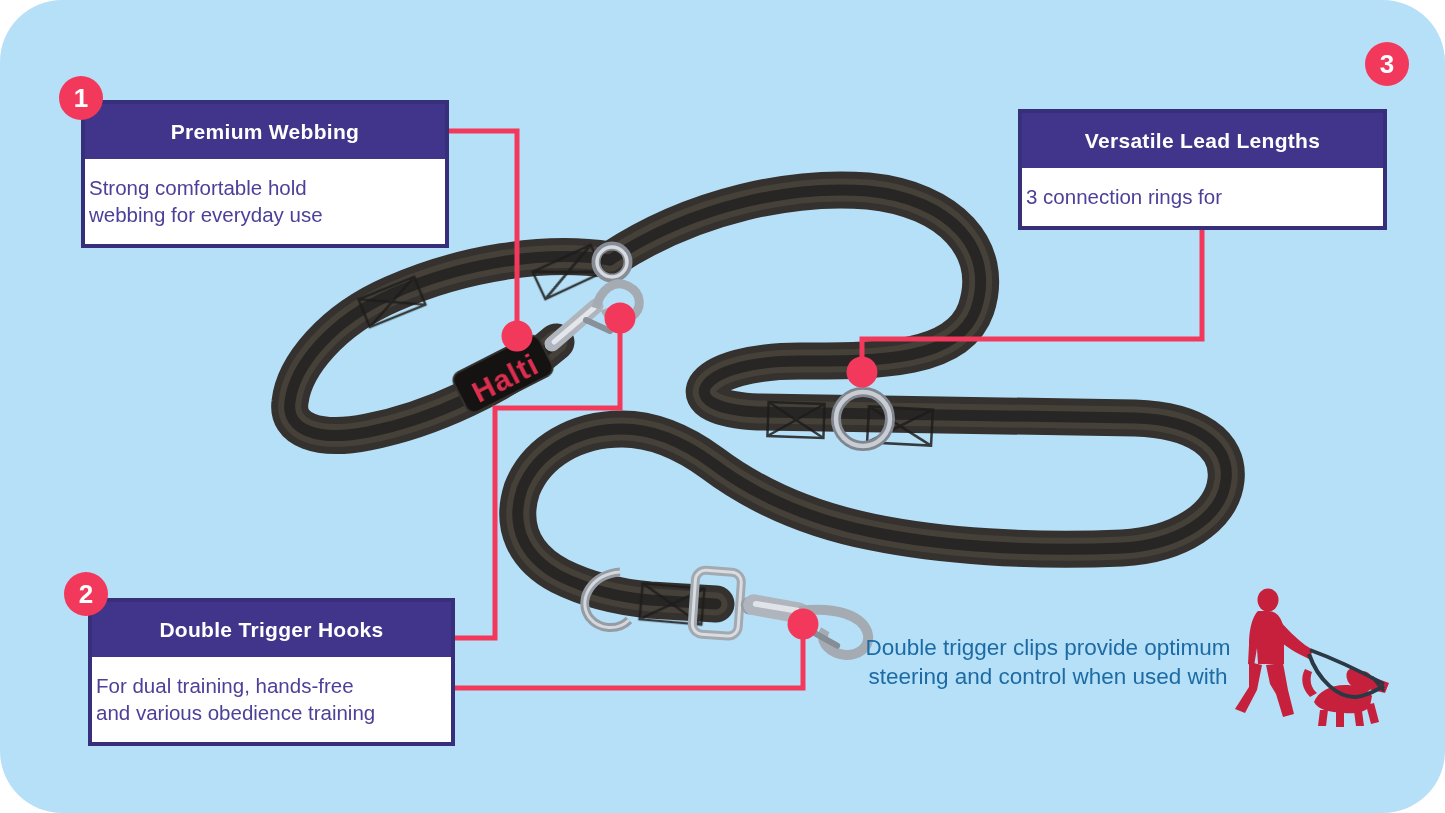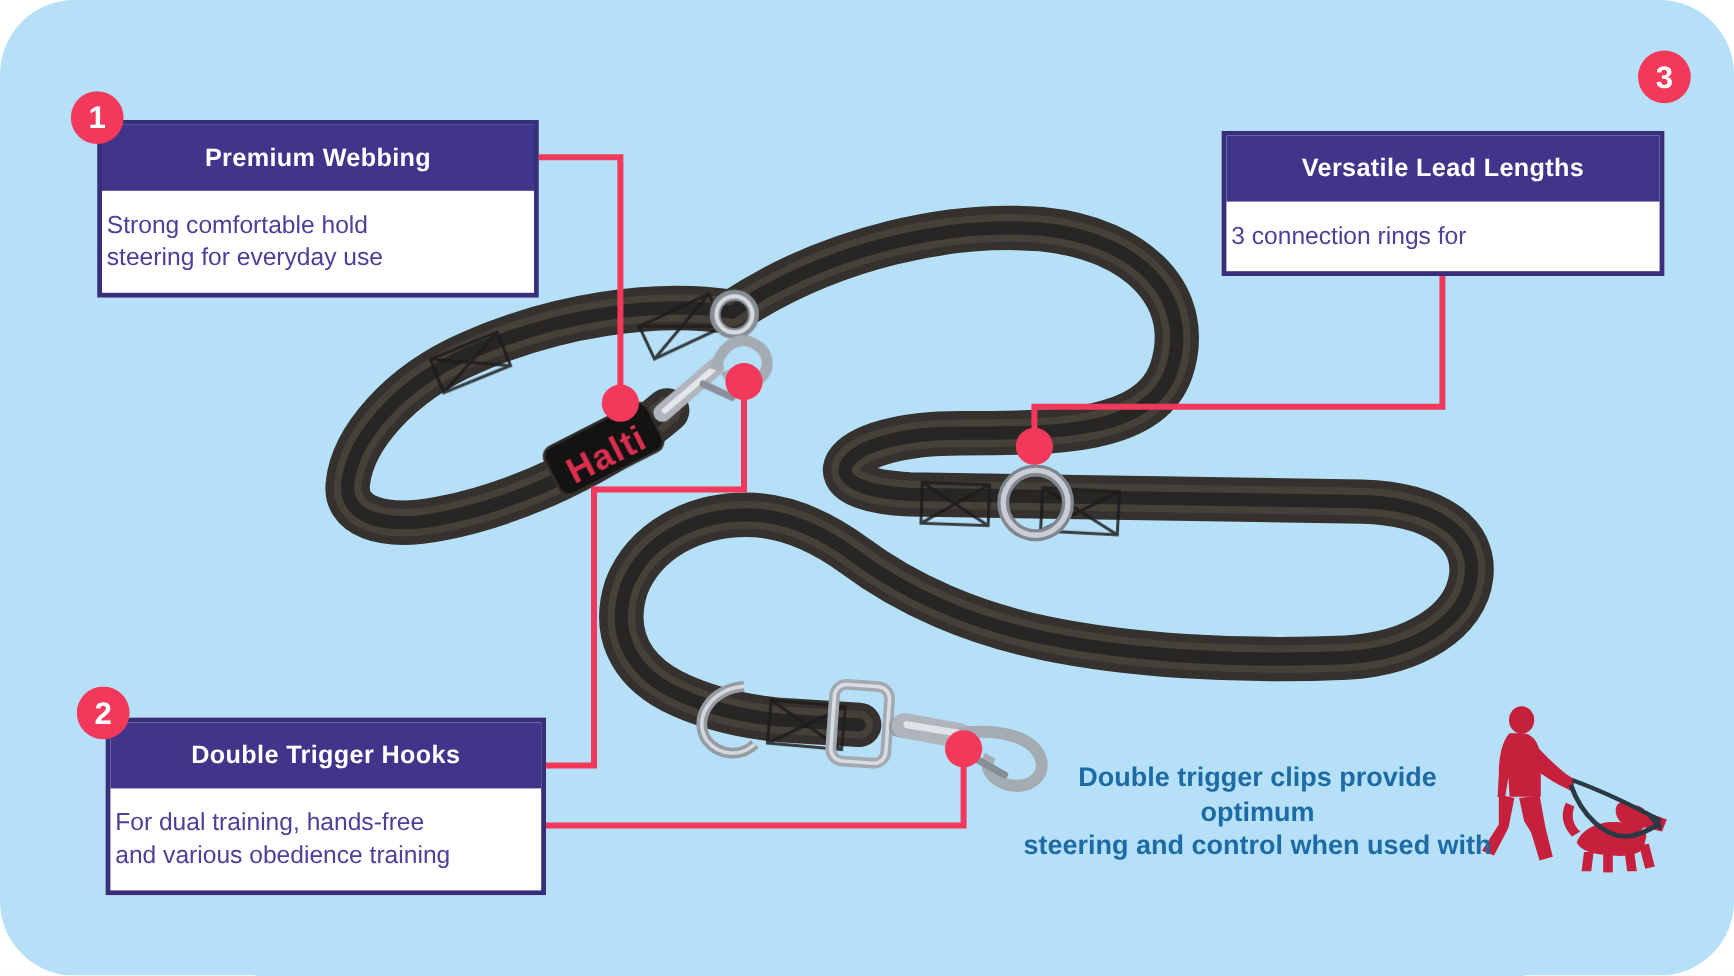--- a/index.html
+++ b/index.html
@@ -36,21 +36,20 @@
     display:flex; align-items:center; justify-content:center; z-index:6;
   }
   #badge1 { left:59px;   top:76px; }
   #badge2 { left:64px;   top:572px; }
   #badge3 { left:1365px; top:42px; }
 
   .footnote {
     position:absolute; left:848px; top:634px; width:400px;
     text-align:center; color:#1d6ba4; font-size:22.5px; line-height:28.5px;
     z-index:5;
-    font-weight:bold;
   }
   .footnote span { display:block; }
 
   
   .w1 { fill:none; stroke:#34312e; stroke-width:37; stroke-linecap:round; stroke-linejoin:round; }
   .w2 { fill:none; stroke:#454139; stroke-width:23; stroke-linecap:round; stroke-linejoin:round; }
   .w3 { fill:none; stroke:#282624; stroke-width:11; stroke-linecap:round; stroke-linejoin:round; }
   .stitch { fill:none; stroke:#1e1d1c; stroke-width:2.5; opacity:.85; }
   .pink  { fill:none; stroke:#f2395c; stroke-width:5; }
   .pdot  { fill:#f2395c; }
@@ -176,21 +175,21 @@
         <path d="M 1310,650 C 1332,658 1358,670 1384,684" fill="none" stroke="#2b3945" stroke-width="3.5"></path>
         <path d="M 1372,677 L 1384,691" fill="none" stroke="#2b3945" stroke-width="3"></path>
       </g>
     </g>
   </svg>
 
   <div class="callout" id="box1">
     <div class="hd">Premium Webbing</div>
     <div class="bd">
       <span style="display:block">Strong comfortable hold</span>
-      <span style="display:block">steering for everyday use</span>
+      <span style="display:block">webbing for everyday use</span>
     </div>
   </div>
 
   <div class="callout" id="box2">
     <div class="hd">Double Trigger Hooks</div>
     <div class="bd">
       <span style="display:block">For dual training, hands-free</span>
       <span style="display:block">and various obedience training</span>
     </div>
   </div>

